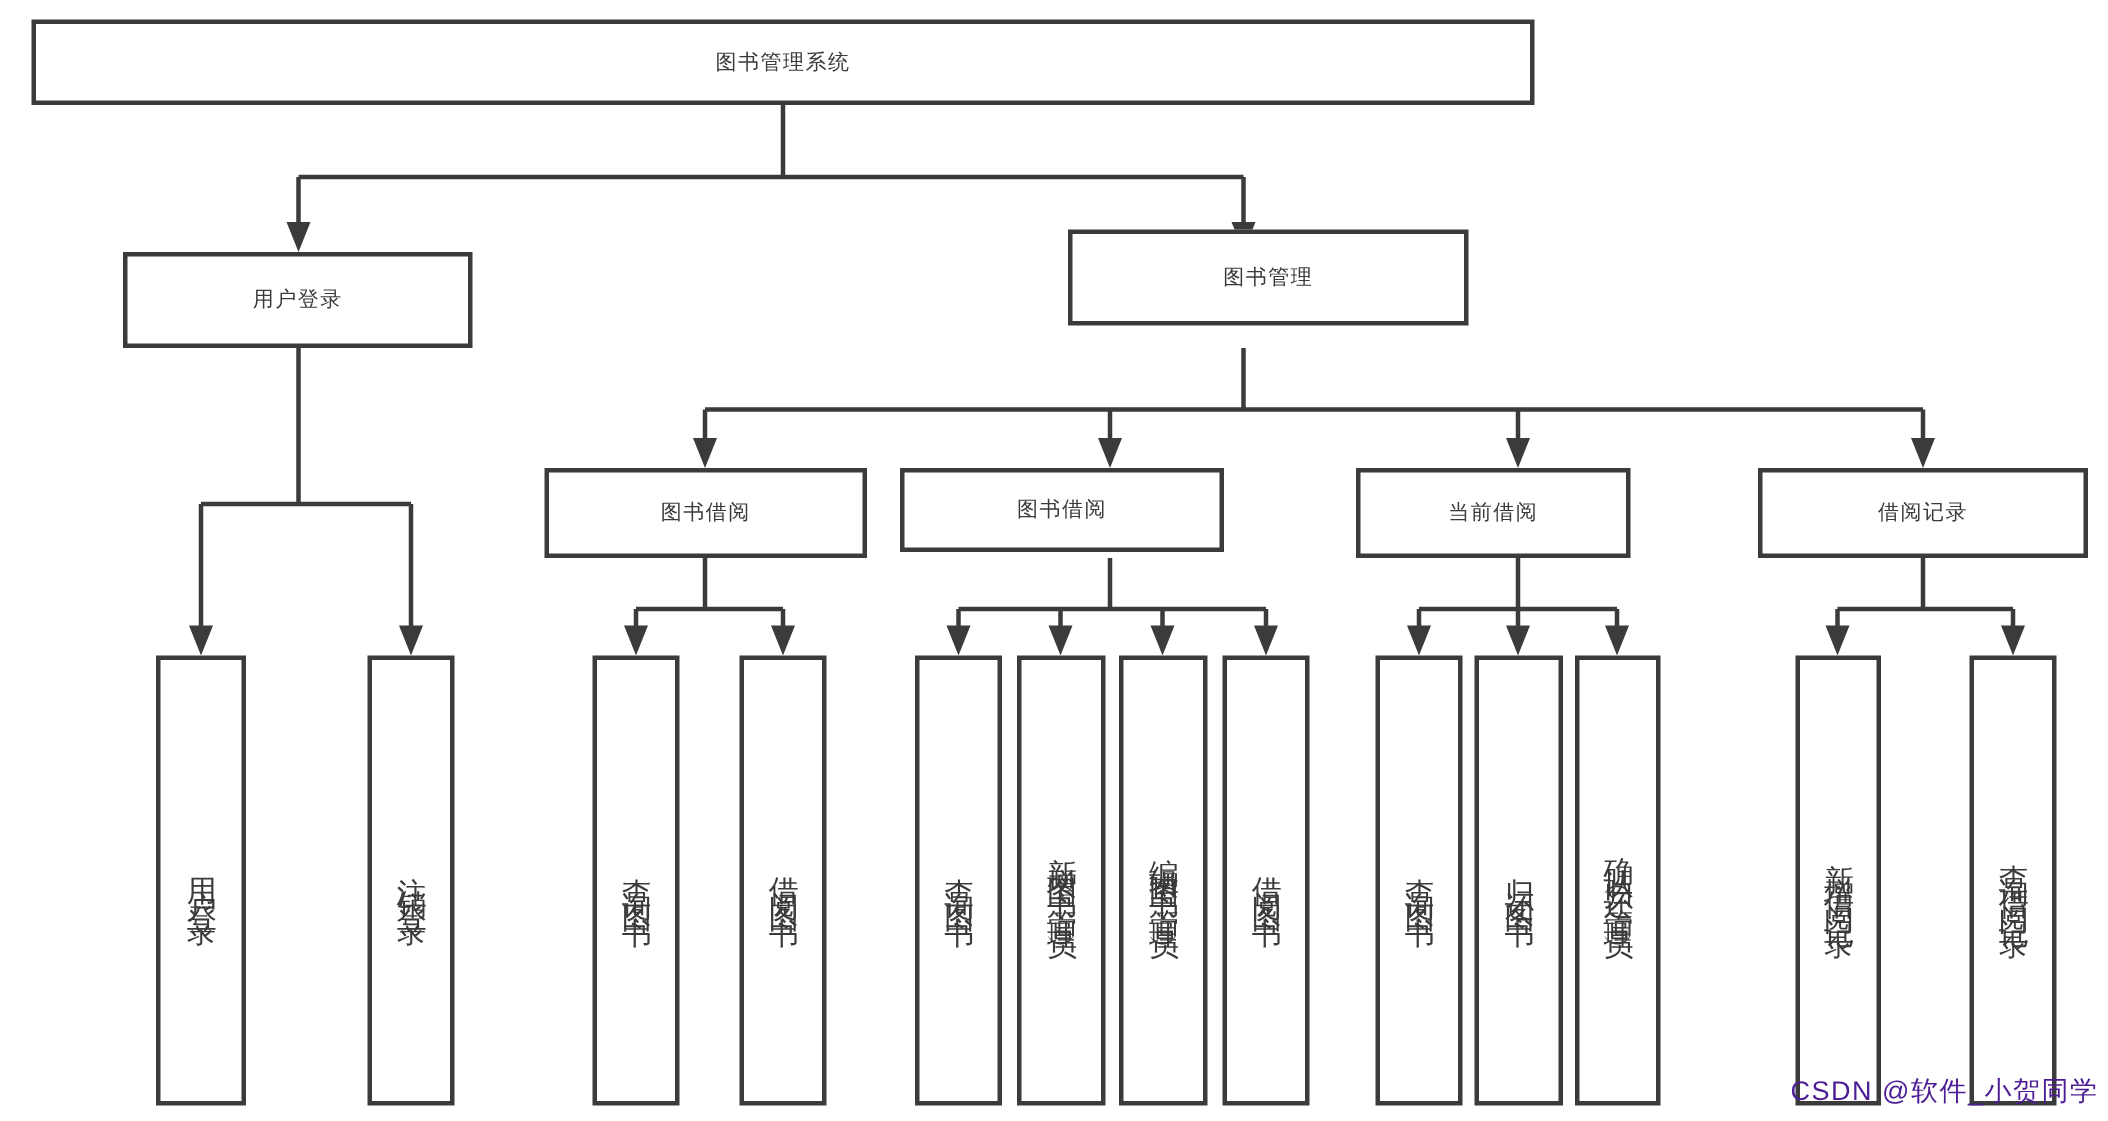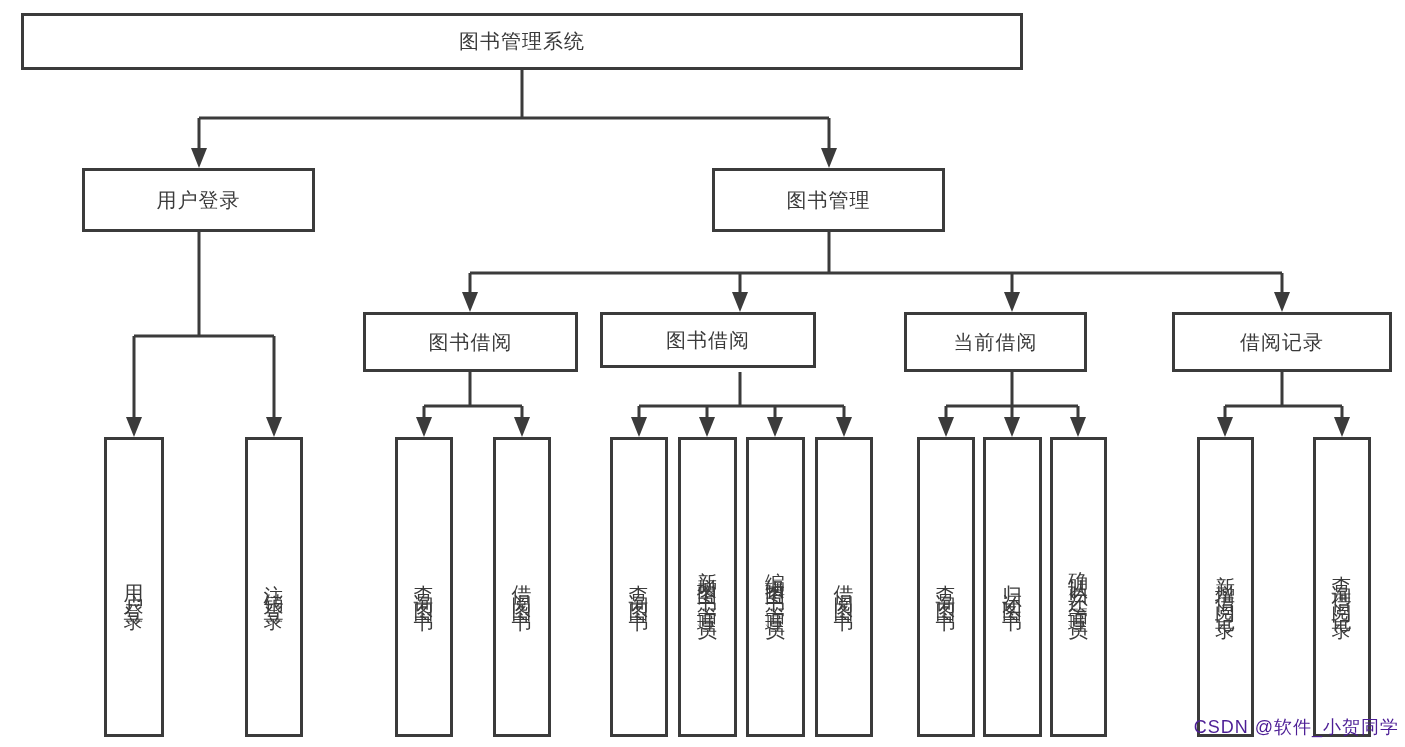--- a/index.html
+++ b/index.html
@@ -5,21 +5,21 @@
   html,body{margin:0;padding:0;background:#ffffff;}
   .canvas{
     position:relative;width:1405px;height:747px;background:#ffffff;
     font-family:"Liberation Sans",sans-serif;color:#3a3a3a;overflow:hidden;
   }
   .connectors{position:absolute;left:0;top:0;width:1405px;height:747px;}
   .node{
     position:absolute;box-sizing:border-box;border:3px solid #3b3b3b;background:#ffffff;
     display:flex;align-items:center;justify-content:center;
   }
-  .node.h{font-size:20px;letter-spacing:1px;}
+  .node.h{font-size:14px;letter-spacing:1px;}
   .node.v .lbl{
     writing-mode:vertical-rl;text-orientation:mixed;
     font-size:20px;letter-spacing:9px;line-height:1;white-space:nowrap;
   }
   .node.v.long .lbl{letter-spacing:7px;}
   .watermark{
     position:absolute;right:6px;bottom:8px;font-size:18px;letter-spacing:1px;
     color:#4c1d95;z-index:5;
   }
 </style>
@@ -68,21 +68,21 @@
     </g>
   </svg>
 
   <div class="node h" style="left:21px;top:13px;width:1002px;height:57px">
     <span class="lbl">图书管理系统</span>
   </div>
 
   <div class="node h" style="left:82px;top:168px;width:233px;height:64px">
     <span class="lbl">用户登录</span>
   </div>
-  <div class="node h" style="left:712px;top:168px;width:233px;height:64px">
+  <div class="node h" style="left:712px;top:153px;width:267px;height:64px">
     <span class="lbl">图书管理</span>
   </div>
 
   <div class="node h" style="left:363px;top:312px;width:215px;height:60px">
     <span class="lbl">图书借阅</span>
   </div>
   <div class="node h" style="left:600px;top:312px;width:216px;height:56px">
     <span class="lbl">图书借阅</span>
   </div>
   <div class="node h" style="left:904px;top:312px;width:183px;height:60px">

